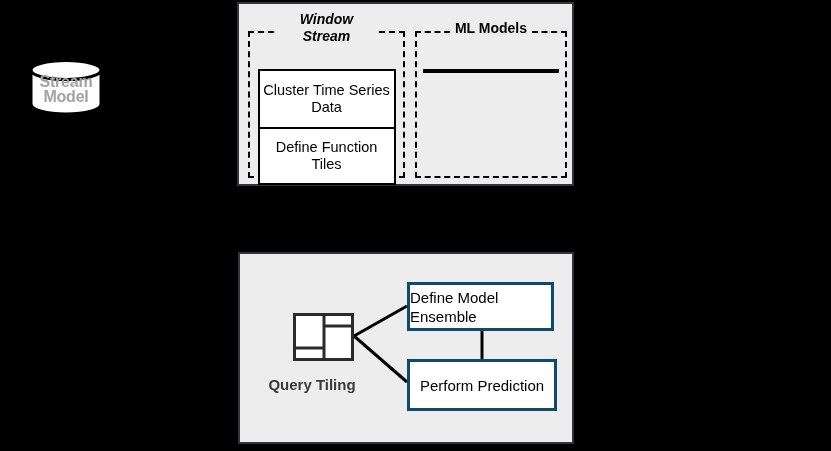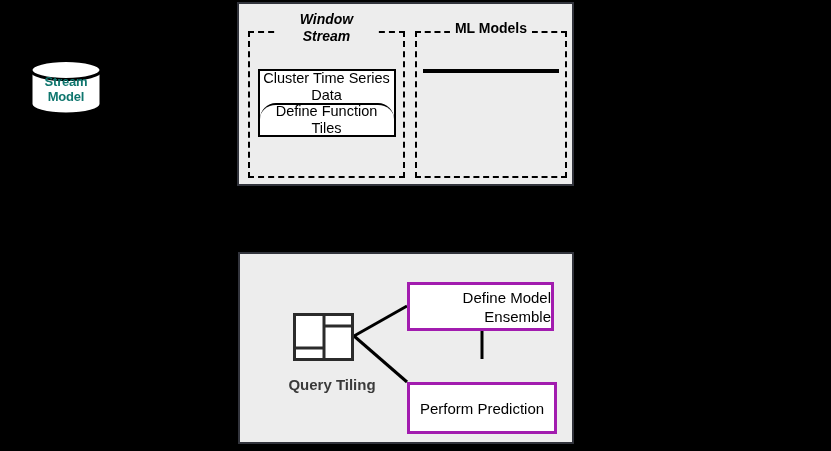--- a/index.html
+++ b/index.html
@@ -24,23 +24,23 @@
     width: 76px;
     height: 58px;
   }
   #cylinder svg { display: block; }
   #cylinder .cyl-label {
     position: absolute;
     left: 0;
     top: 16px;
     width: 76px;
     text-align: center;
-    font-size: 13px;
+    font-size: 16px;
     font-weight: bold;
-    color: #0f766e;
+    color: #a3a3a3;
     line-height: 15px;
     letter-spacing: -0.2px;
   }
 
   
   .panel {
     position: absolute;
     background: #ededed;
     border: 2px solid #32343c;
     box-sizing: border-box;
@@ -110,80 +110,78 @@
   #stack-window-stream {
     top: 36px;
     width: 138px;
   }
   #stack-ml-models {
     top: 36px;
     width: 136px;
   }
   .box-cell {
     box-sizing: border-box;
-    height: 32px;
+    height: 56px;
     display: flex;
     align-items: center;
     justify-content: center;
     text-align: center;
     font-size: 14.5px;
     color: #000000;
     line-height: 17px;
     background: #ffffff;
-    border-radius: 20px;
   }
   .box-cell + .box-cell {
     border-top: 2px solid #000000;
   }
 
   
   #tiling-icon {
     position: absolute;
     left: 53px;
     top: 59px;
     width: 61px;
     height: 48px;
   }
   #tiling-icon svg { display: block; }
   #tiling-label {
     position: absolute;
-    left: 38px;
+    left: 18px;
     top: 122px;
     width: 108px;
     text-align: center;
     font-size: 15px;
     font-weight: bold;
     color: #3a3a3a;
   }
 
   .flow-box {
     position: absolute;
-    border: 3px solid #a21caf;
+    border: 3px solid #0c4a6e;
     background: #ffffff;
     box-sizing: border-box;
     display: flex;
     align-items: center;
     justify-content: center;
-    text-align: right;
+    text-align: left;
     font-size: 15px;
     color: #000000;
     line-height: 19px;
   }
   #box-define-ensemble {
     left: 167px;
     top: 28px;
     width: 147px;
     height: 49px;
   }
   #box-perform-prediction {
     left: 167px;
     top: 105px;
     width: 150px;
     height: 52px;
-    margin-top: 23px;
   }
 
   #connectors {
     position: absolute;
     left: 0;
     top: 0;
     width: 336px;
     height: 192px;
     pointer-events: none;
   }

